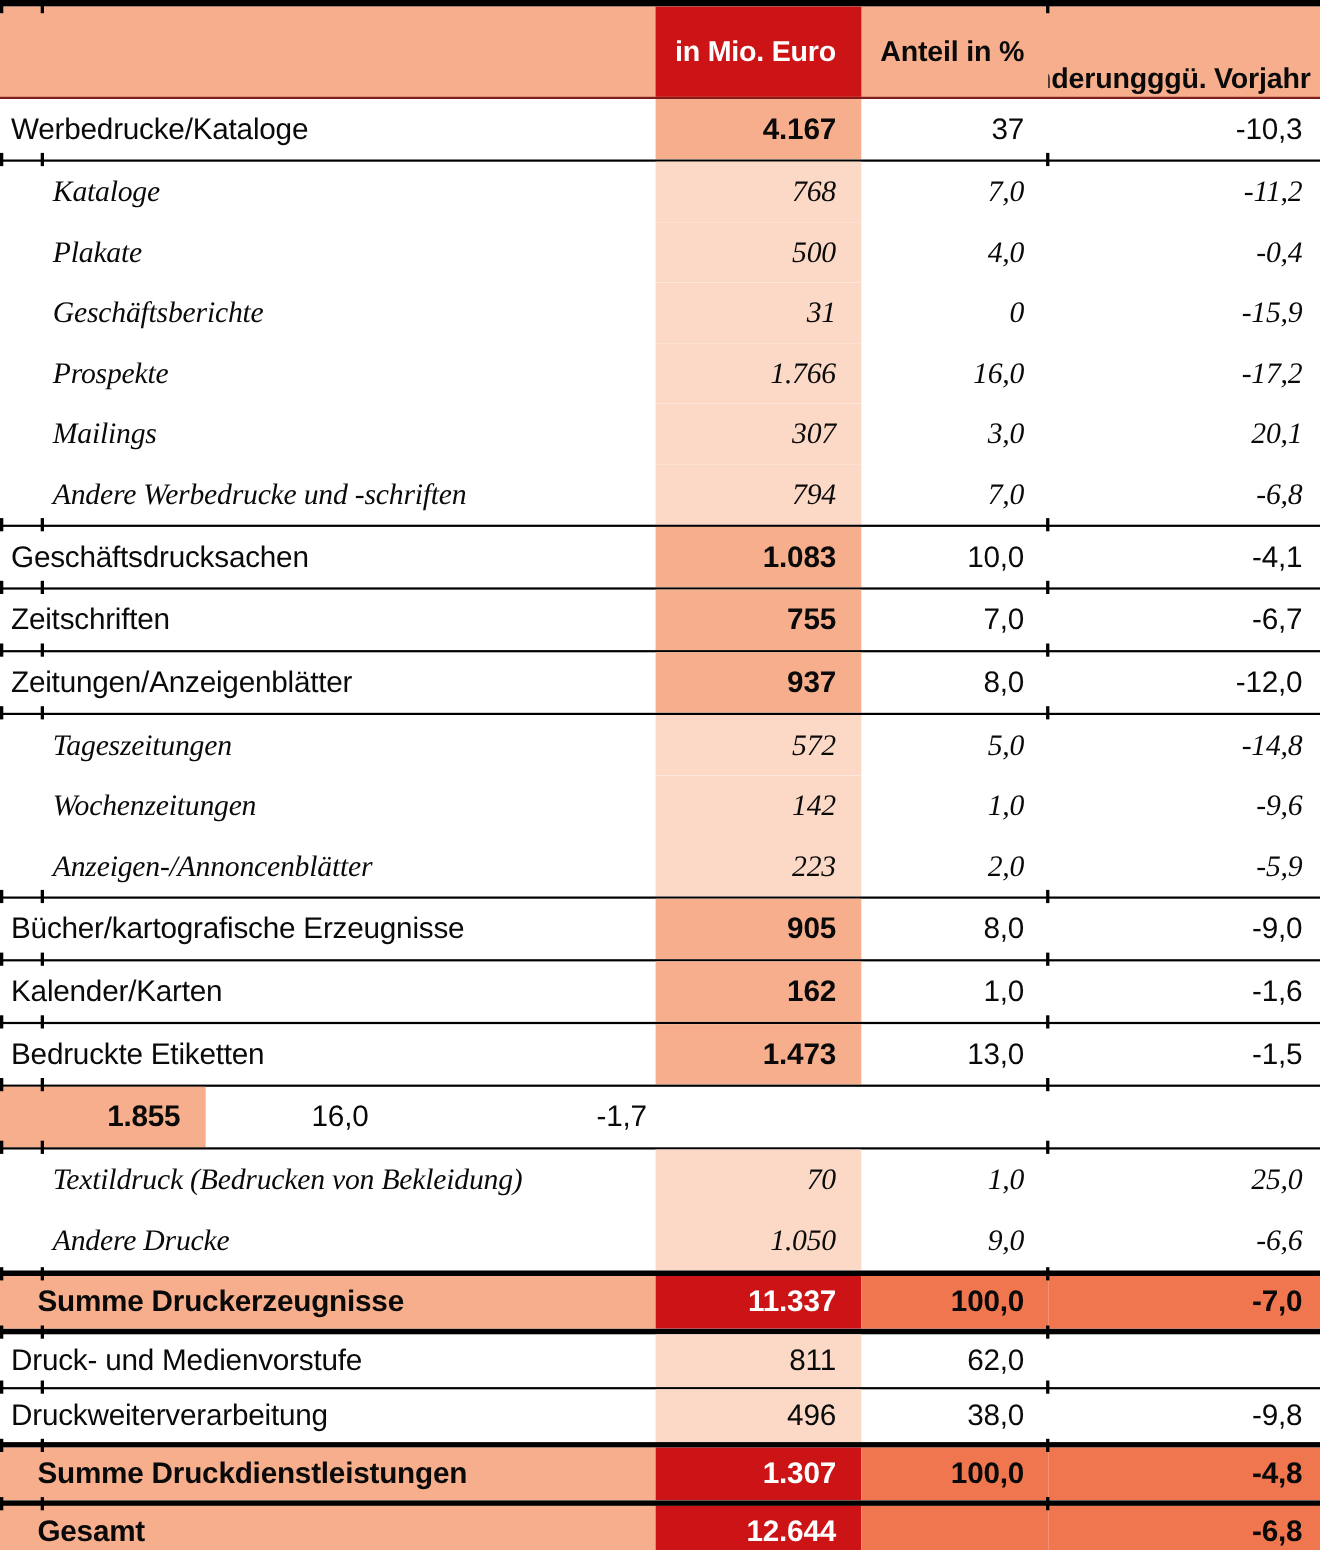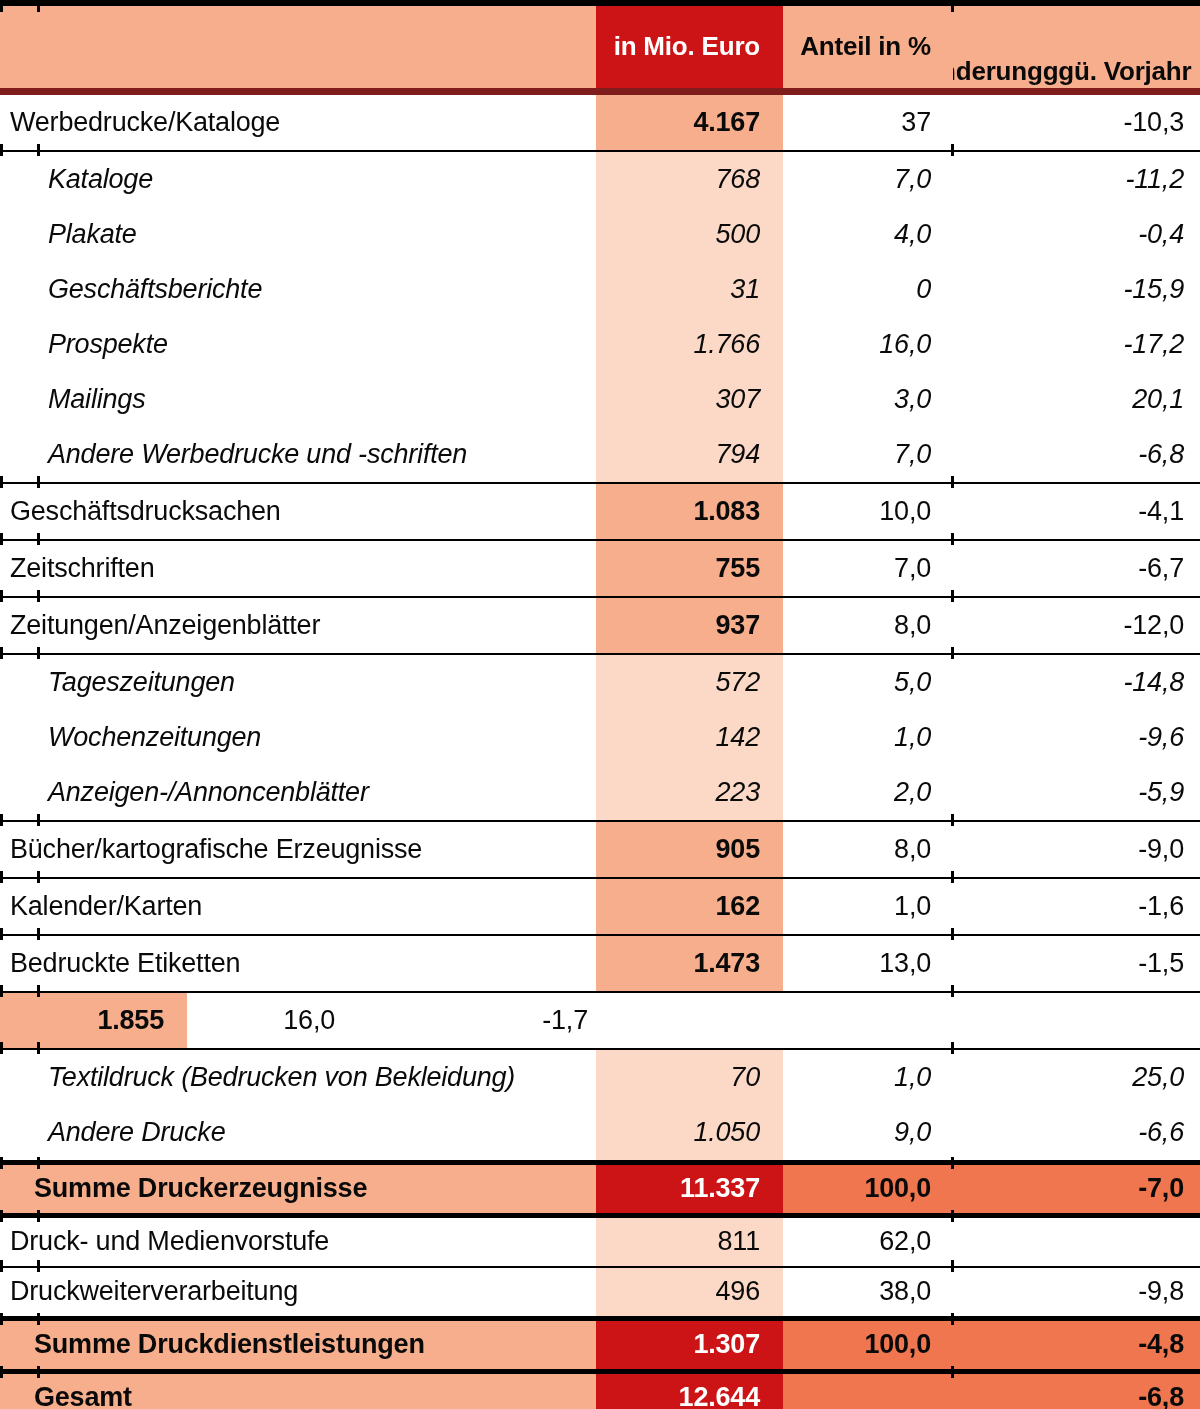--- a/index.html
+++ b/index.html
@@ -20,32 +20,32 @@
   .cell{
     box-sizing:border-box;display:flex;align-items:center;
     font-size:27px;line-height:1.15;white-space:nowrap;overflow:hidden;
   }
   .c-label{width:596px;padding-left:10px;justify-content:flex-start;}
   .c-mio{width:187px;justify-content:flex-end;padding-right:23px;}
   .c-anteil{width:170px;justify-content:flex-end;padding-right:22px;text-align:right;}
   .c-ver{width:247px;justify-content:flex-end;padding-right:16px;}
 
   
-  .row.header{height:82px;background:var(--salmon);border-bottom:7px solid #7f1d1d;}
+  .row.header{height:82px;background:var(--salmon);border-bottom:2px solid #7f1d1d;}
   .row.header .cell{font-weight:bold;font-size:26px;}
   .row.header .c-mio{background:var(--red);color:#fff;}
   .row.header .c-ver{flex-direction:row;justify-content:center;align-items:flex-end;line-height:1.22;}
 
   
   .row.group,.row.sub{height:55px;}
   .row.plain{height:48px;}
   .row.sum{height:48px;}
 
   .row.group .c-mio{background:var(--salmon);font-weight:bold;}
-  .row.sub .cell{font-style:italic;}
+  .row.sub .cell{font-style:italic;font-family:Liberation Serif, serif;}
   .row.sub .c-label{padding-left:48px;}
   .row.sub .c-mio,.row.plain .c-mio{background:var(--peach);}
   .row.sum .cell{font-weight:bold;}
   .row.sum .c-label{background:var(--salmon);padding-left:34px;}
   .row.sum .c-mio{background:var(--red);color:#fff;}
   .row.sum .c-anteil,.row.sum .c-ver{background:var(--orange);}
 
   
   .bt-thin{border-top:2.5px solid #000;}
   .bt-thick{border-top:5px solid #000;}

